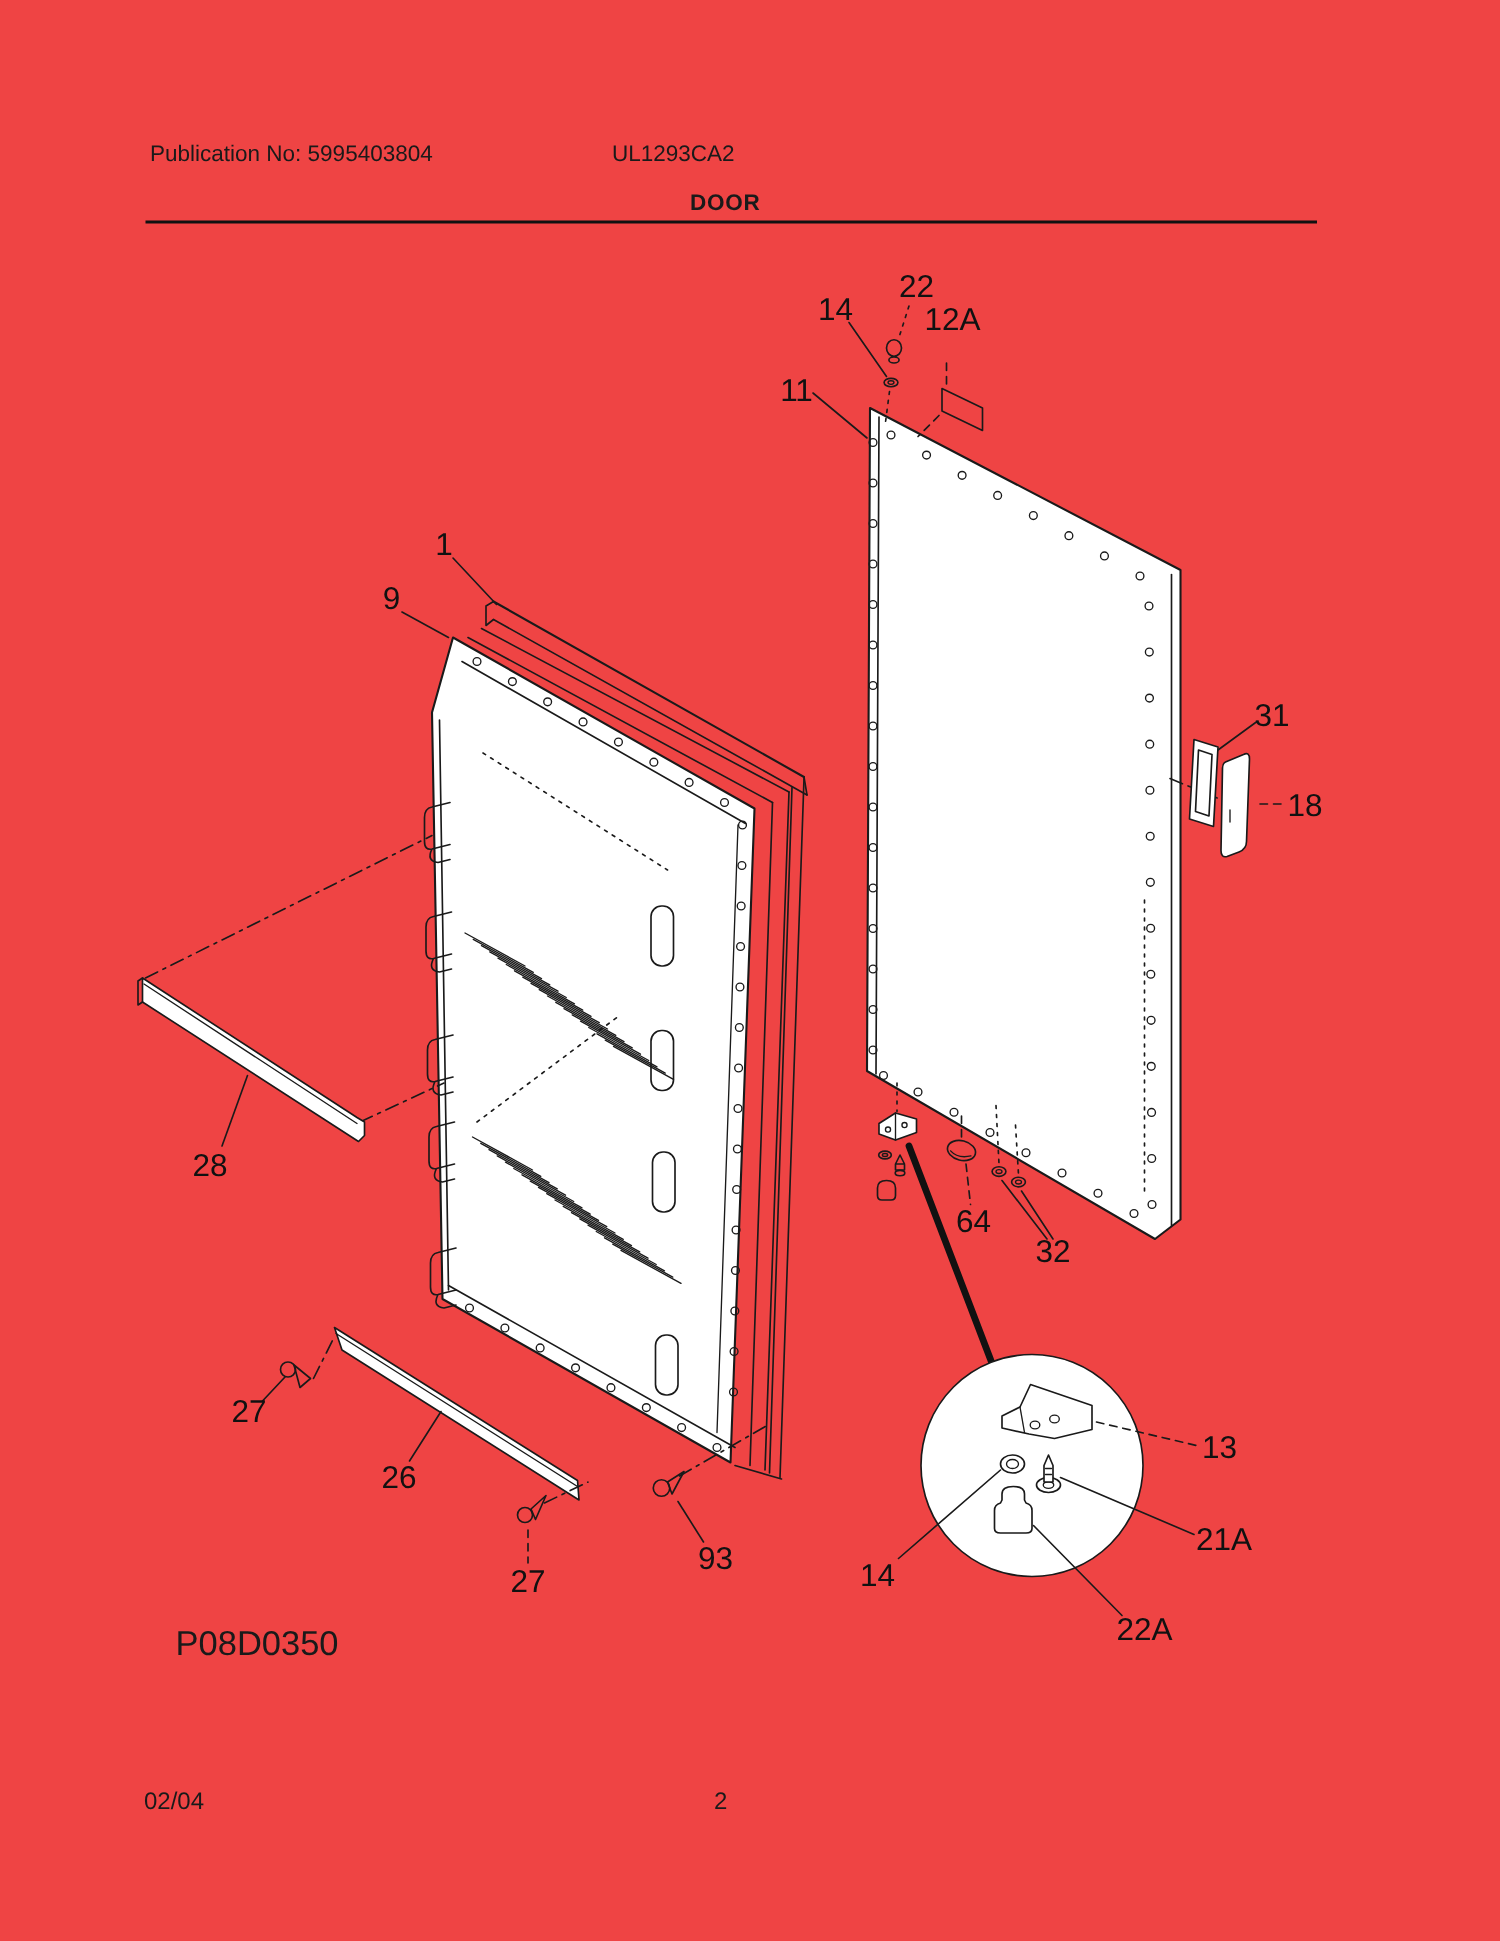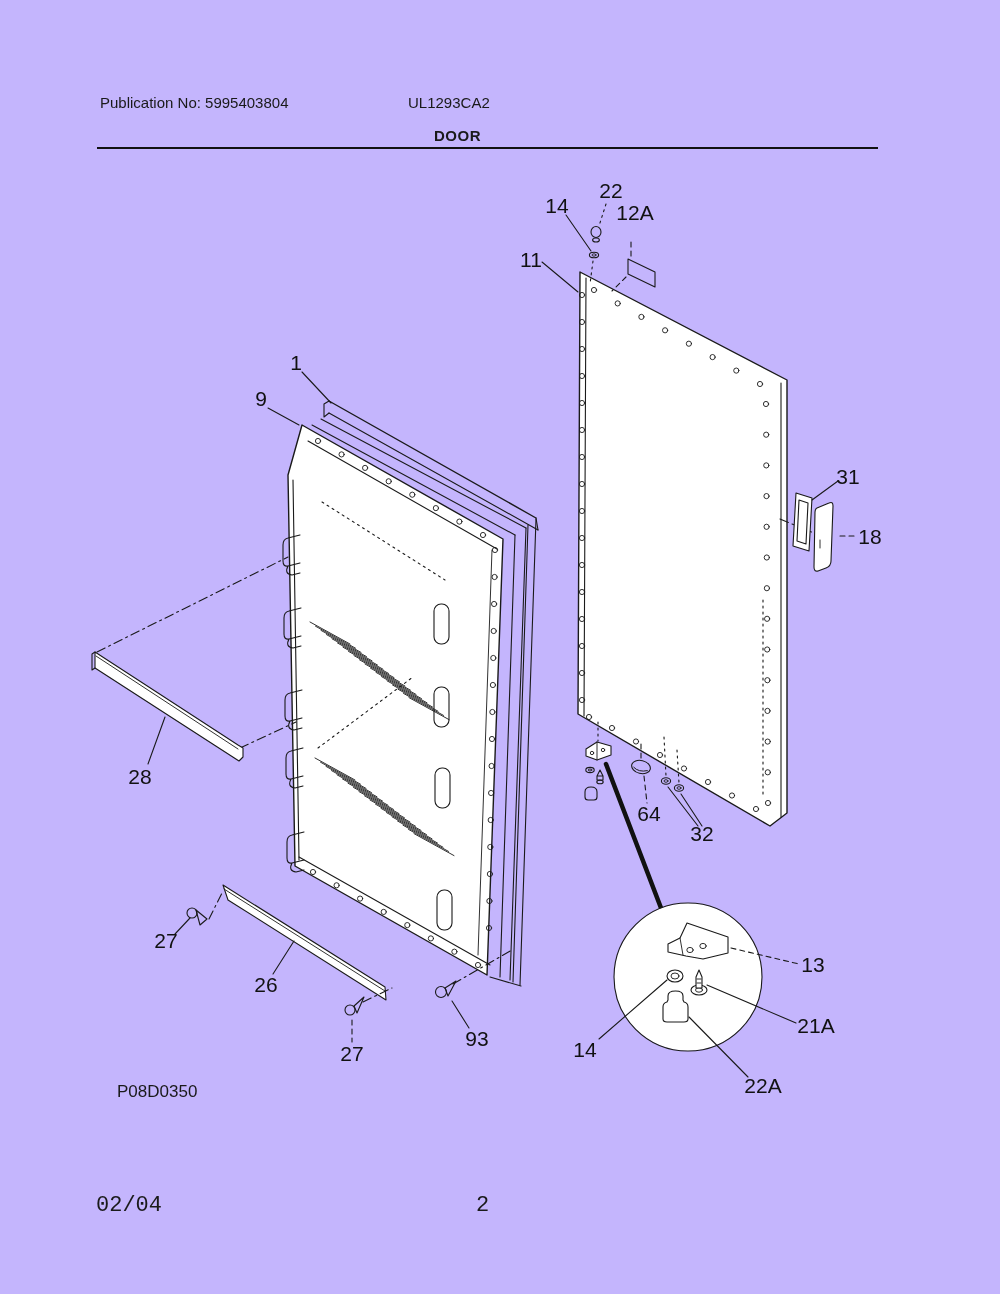--- a/index.html
+++ b/index.html
@@ -1,41 +1,41 @@
 <!DOCTYPE html>
 <html><head>
 <meta charset="utf-8">
 <style>
   html,body{margin:0;padding:0;background:#ffffff;}
-  .page{position:relative;width:1000px;height:1294px;background:#c4b5fd;
+  .page{position:relative;width:1000px;height:1294px;background:#ef4444;
         font-family:"Liberation Sans",sans-serif;color:#1a1a1a;overflow:hidden;}
   .txt{position:absolute;white-space:nowrap;}
   .f15{font-size:15px;}
-  .f16{font-size:22px;font-family:Liberation Mono, monospace;}
-  .f17{font-size:17px;}
+  .f16{font-size:16px;}
+  .f17{font-size:23px;}
   .bold{font-weight:700;letter-spacing:.5px;}
   .rule{position:absolute;left:97px;top:147px;width:781px;height:2px;background:#111;}
   svg.diagram{position:absolute;left:0;top:0;width:1000px;height:1294px;}
   .s{stroke:#1a1a1a;fill:none;stroke-width:1.1;stroke-linecap:round;stroke-linejoin:round;}
   .s14{stroke-width:1.4;}
   .thin{stroke-width:0.9;}
   .wfill{fill:#ffffff;}
   .dot{stroke-dasharray:2,4;}
   .dash{stroke-dasharray:5,4;}
   .dd{stroke-dasharray:9,4,2,4;}
   .callout{font-family:"Liberation Sans",sans-serif;font-size:21px;fill:#111;}
 </style>
 </head>
 <body>
 
 <div class="page">
 
   <div class="txt f15" style="left:100px;top:94px">Publication No: 5995403804</div>
   <div class="txt f15" style="left:408px;top:94px">UL1293CA2</div>
-  <div class="txt f15 bold" style="left:434px;top:127px">DOOR</div>
+  <div class="txt f15 bold" style="left:460px;top:127px">DOOR</div>
   <div class="rule"></div>
 
   <svg class="diagram" viewBox="0 0 1000 1294">
 
     <g>
       <polygon class="s s14 wfill" points="580,272 787,380 787,813 770,826 578,714"></polygon>
       <line class="s" x1="586" y1="278" x2="584" y2="716"></line>
       <line class="s" x1="781" y1="383" x2="781" y2="817"></line>
       <line class="s dot" x1="763" y1="600" x2="763" y2="795"></line>
       <line class="s dot" x1="593" y1="261" x2="590" y2="284"></line>

